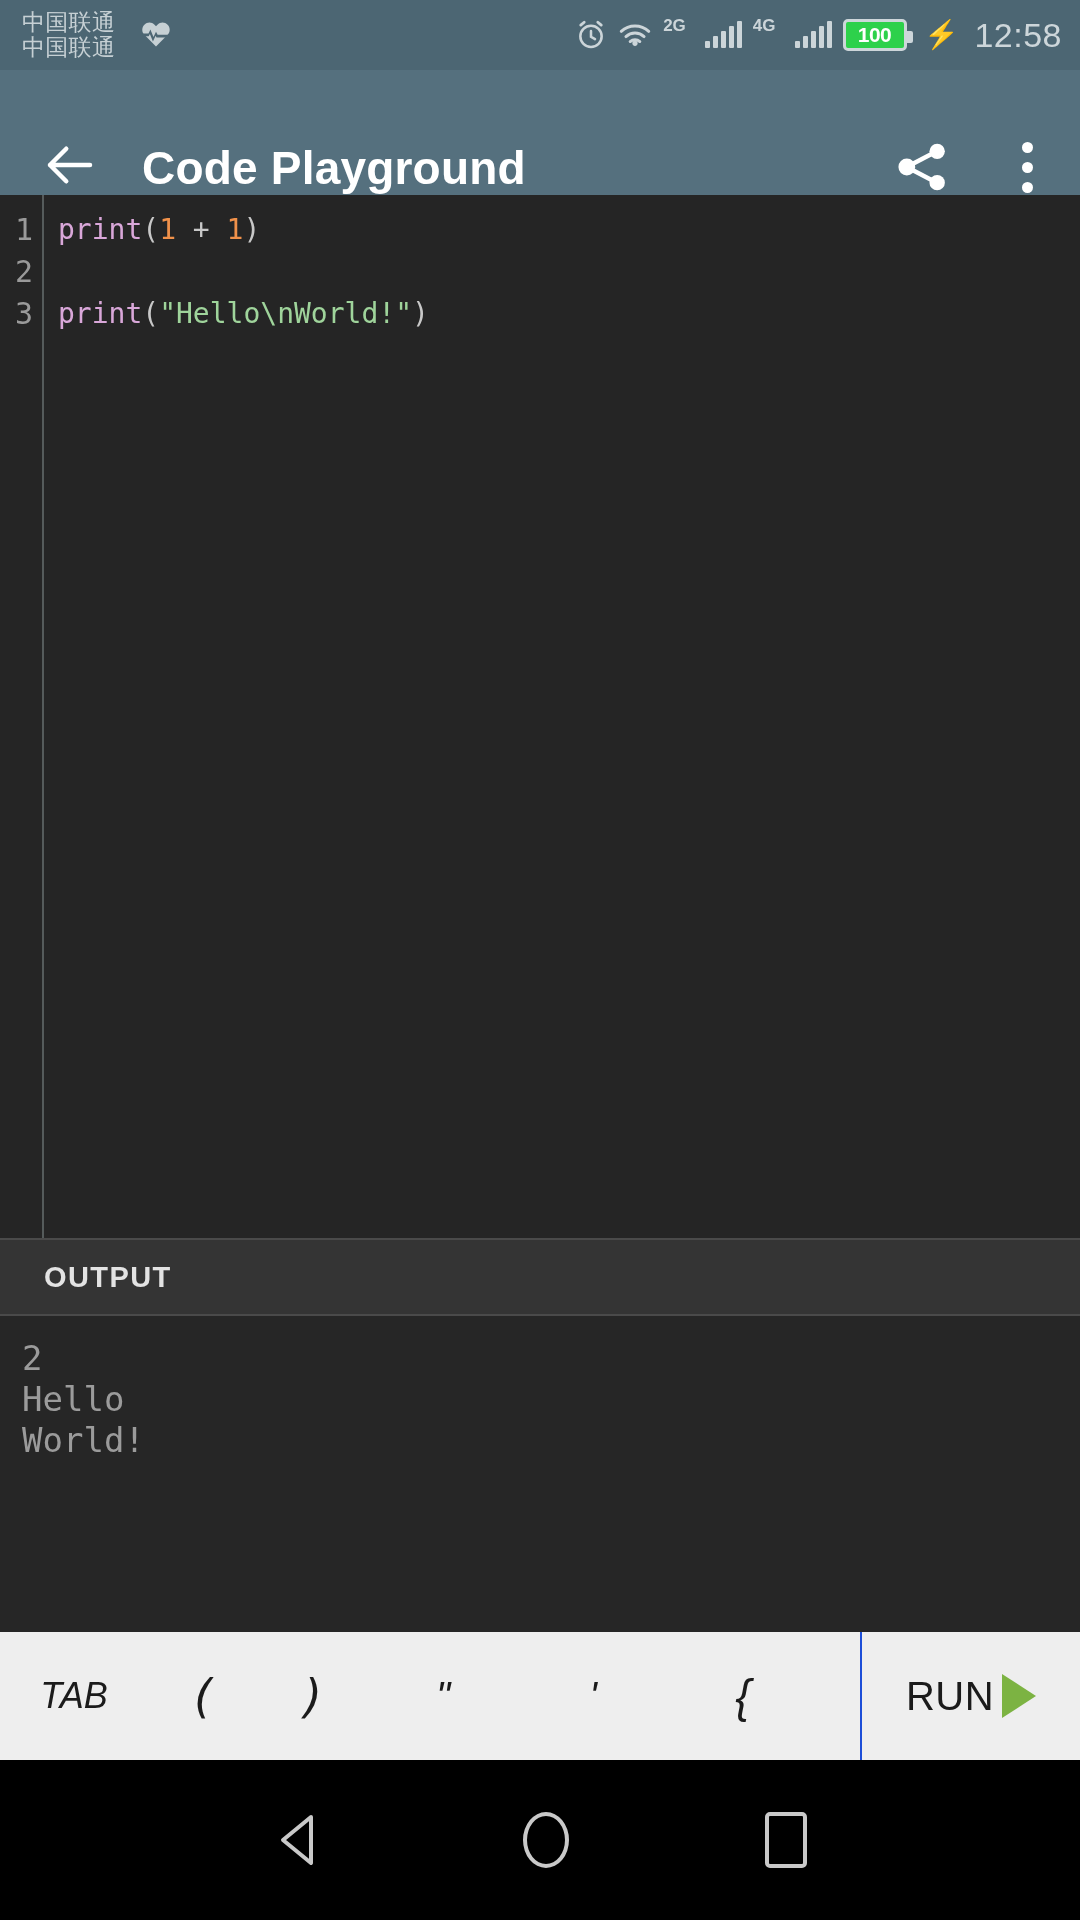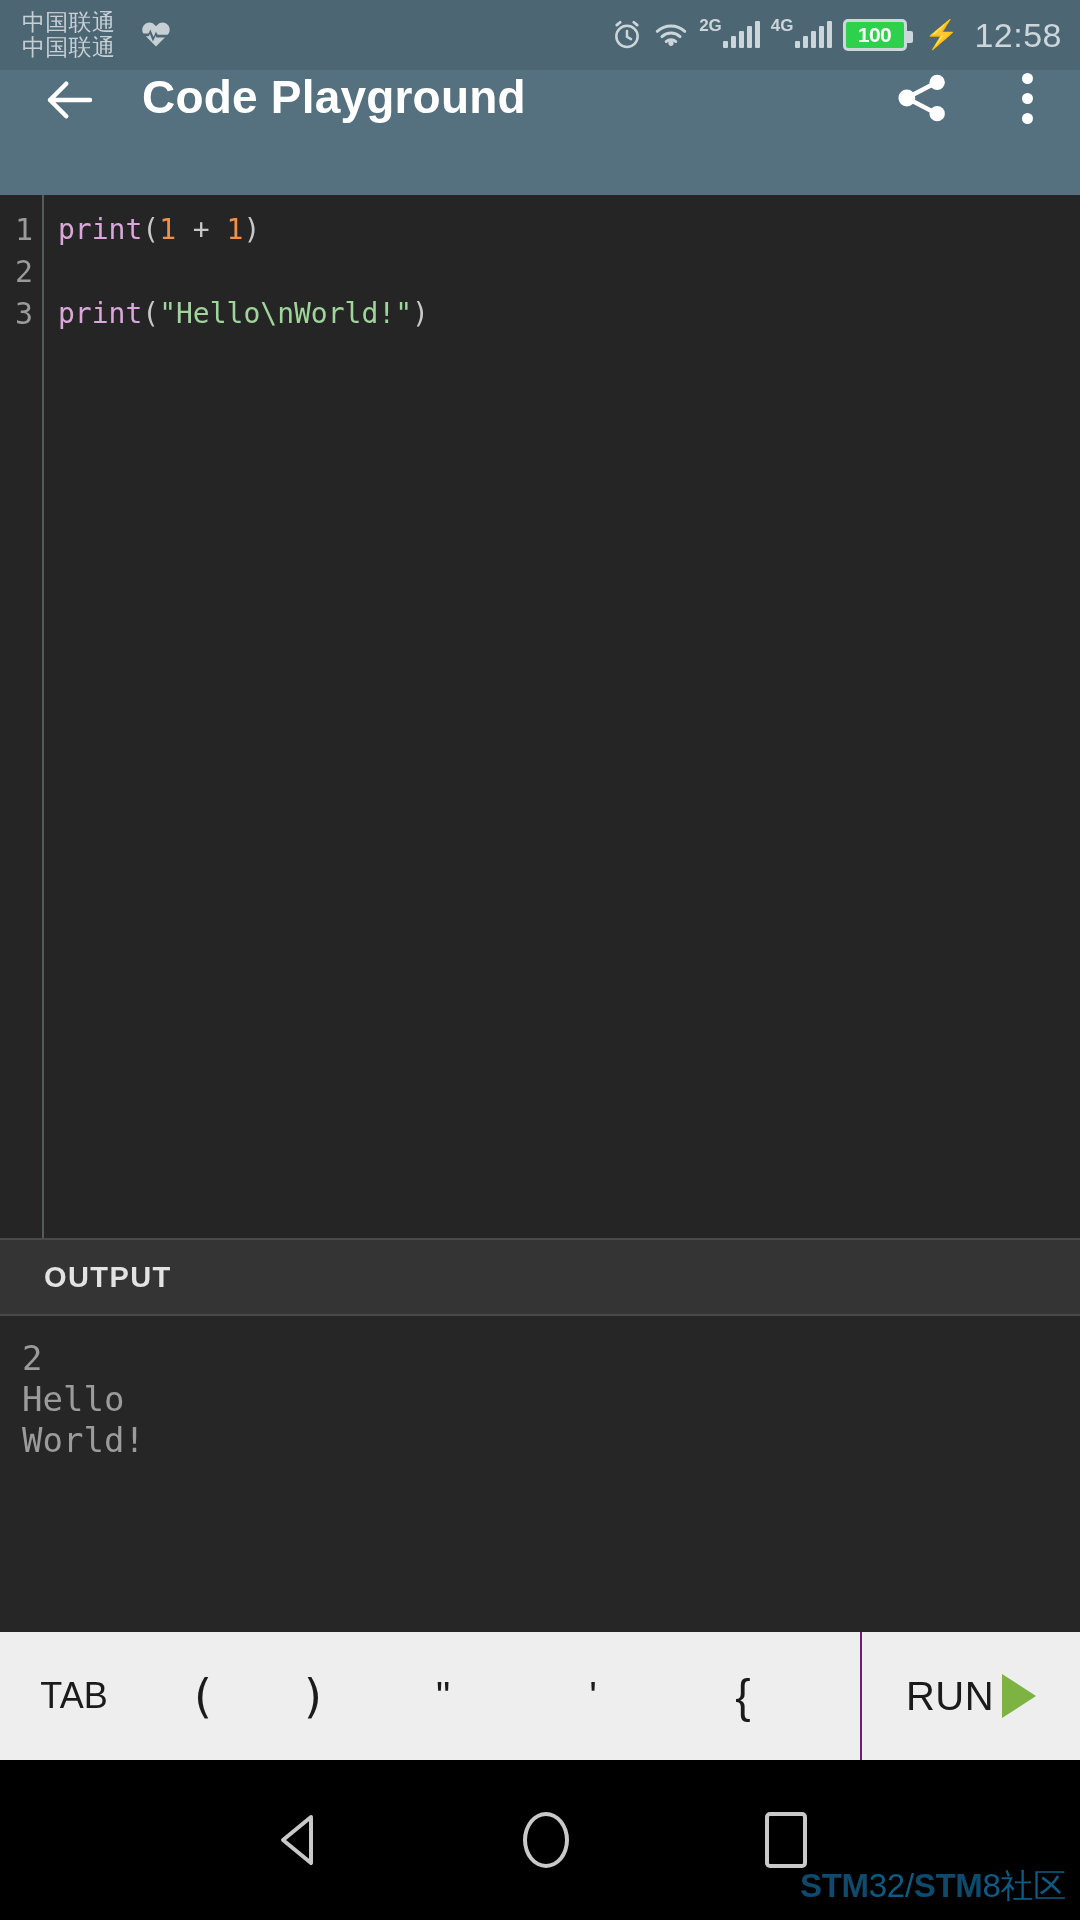--- a/index.html
+++ b/index.html
@@ -35,21 +35,21 @@
     color:#c6d0d4;
     font-size:23px;
     letter-spacing:.3px;
   }
   .heart-icon { width:34px; height:32px; position:relative; top:-1px; }
   .status-right {
     margin-left:auto;
     display:flex; align-items:center; gap:11px;
   }
   .st-ico { display:block; }
-  .sig-group { display:flex; align-items:flex-end; gap:2px; }
+  .sig-group { display:flex; align-items:flex-end; gap:20px; }
   .sig-label {
     color:#ccd5d9; font-size:17px; font-weight:bold;
     position:relative; top:-12px; margin-right:-1px;
   }
   .bars { display:flex; align-items:flex-end; gap:3px; height:26px; }
   .bars i { display:block; width:5px; background:#ccd5d9; border-radius:1px; }
   .bars i:nth-child(1){height:7px;}
   .bars i:nth-child(2){height:12px;}
   .bars i:nth-child(3){height:17px;}
   .bars i:nth-child(4){height:22px;}
@@ -67,21 +67,21 @@
   .battery span {
     color:#fff; font-size:21px; font-weight:bold; letter-spacing:-.5px;
   }
   .bolt { color:#cdd6da; font-size:28px; line-height:1; margin-left:7px; }
   .clock { color:#cdd6da; font-size:34px; letter-spacing:.5px; margin-left:4px; }
 
   
   .appbar {
     height:125px; flex:0 0 125px;
     background:#55707e;
-    display:flex; align-items:flex-start;
+    display:flex; align-items:flex-end;
     padding:0 30px 0 40px;
   }
   .back-arrow { width:60px; height:60px; cursor:pointer; }
   .app-title {
     color:#ffffff; font-size:46px; font-weight:bold;
     margin-left:42px; letter-spacing:.2px;
   }
   .appbar-actions { margin-left:auto; display:flex; align-items:center; gap:54px; }
   .share-icon { width:56px; height:56px; cursor:pointer; }
   .overflow-icon {
@@ -152,21 +152,22 @@
 
   
   .keybar {
     flex:0 0 128px; height:128px;
     background:#eeeeee;
     display:flex; align-items:stretch;
   }
   .keys {
     flex:1 1 auto;
     display:flex; align-items:flex-end;
-    border-right:2px solid #701a75;
+    border-right:2px solid #1d4ed8;
+    font-style:italic;
   }
   .key {
     color:#1b1b1b;
     font-size:38px;
     display:flex; align-items:center; justify-content:center;
     cursor:pointer;
     height:100%;
   }
   .key-tab { width:148px; font-size:36px; font-weight:normal; }
   .key-sym { width:110px; font-size:46px; font-family:"DejaVu Sans", sans-serif; }
@@ -335,17 +336,16 @@
         </svg>
       </div>
       <div class="nav-btn">
         <div class="nav-home"></div>
       </div>
       <div class="nav-btn">
         <div class="nav-recent"></div>
       </div>
     </div>
     <div class="watermark">
-      <div class="wm-line1"><b>STM</b><span>32/</span><b>STM</b><span>8社区</span></div>
     </div>
   </div>
 
 </div>
 
 </body></html>

